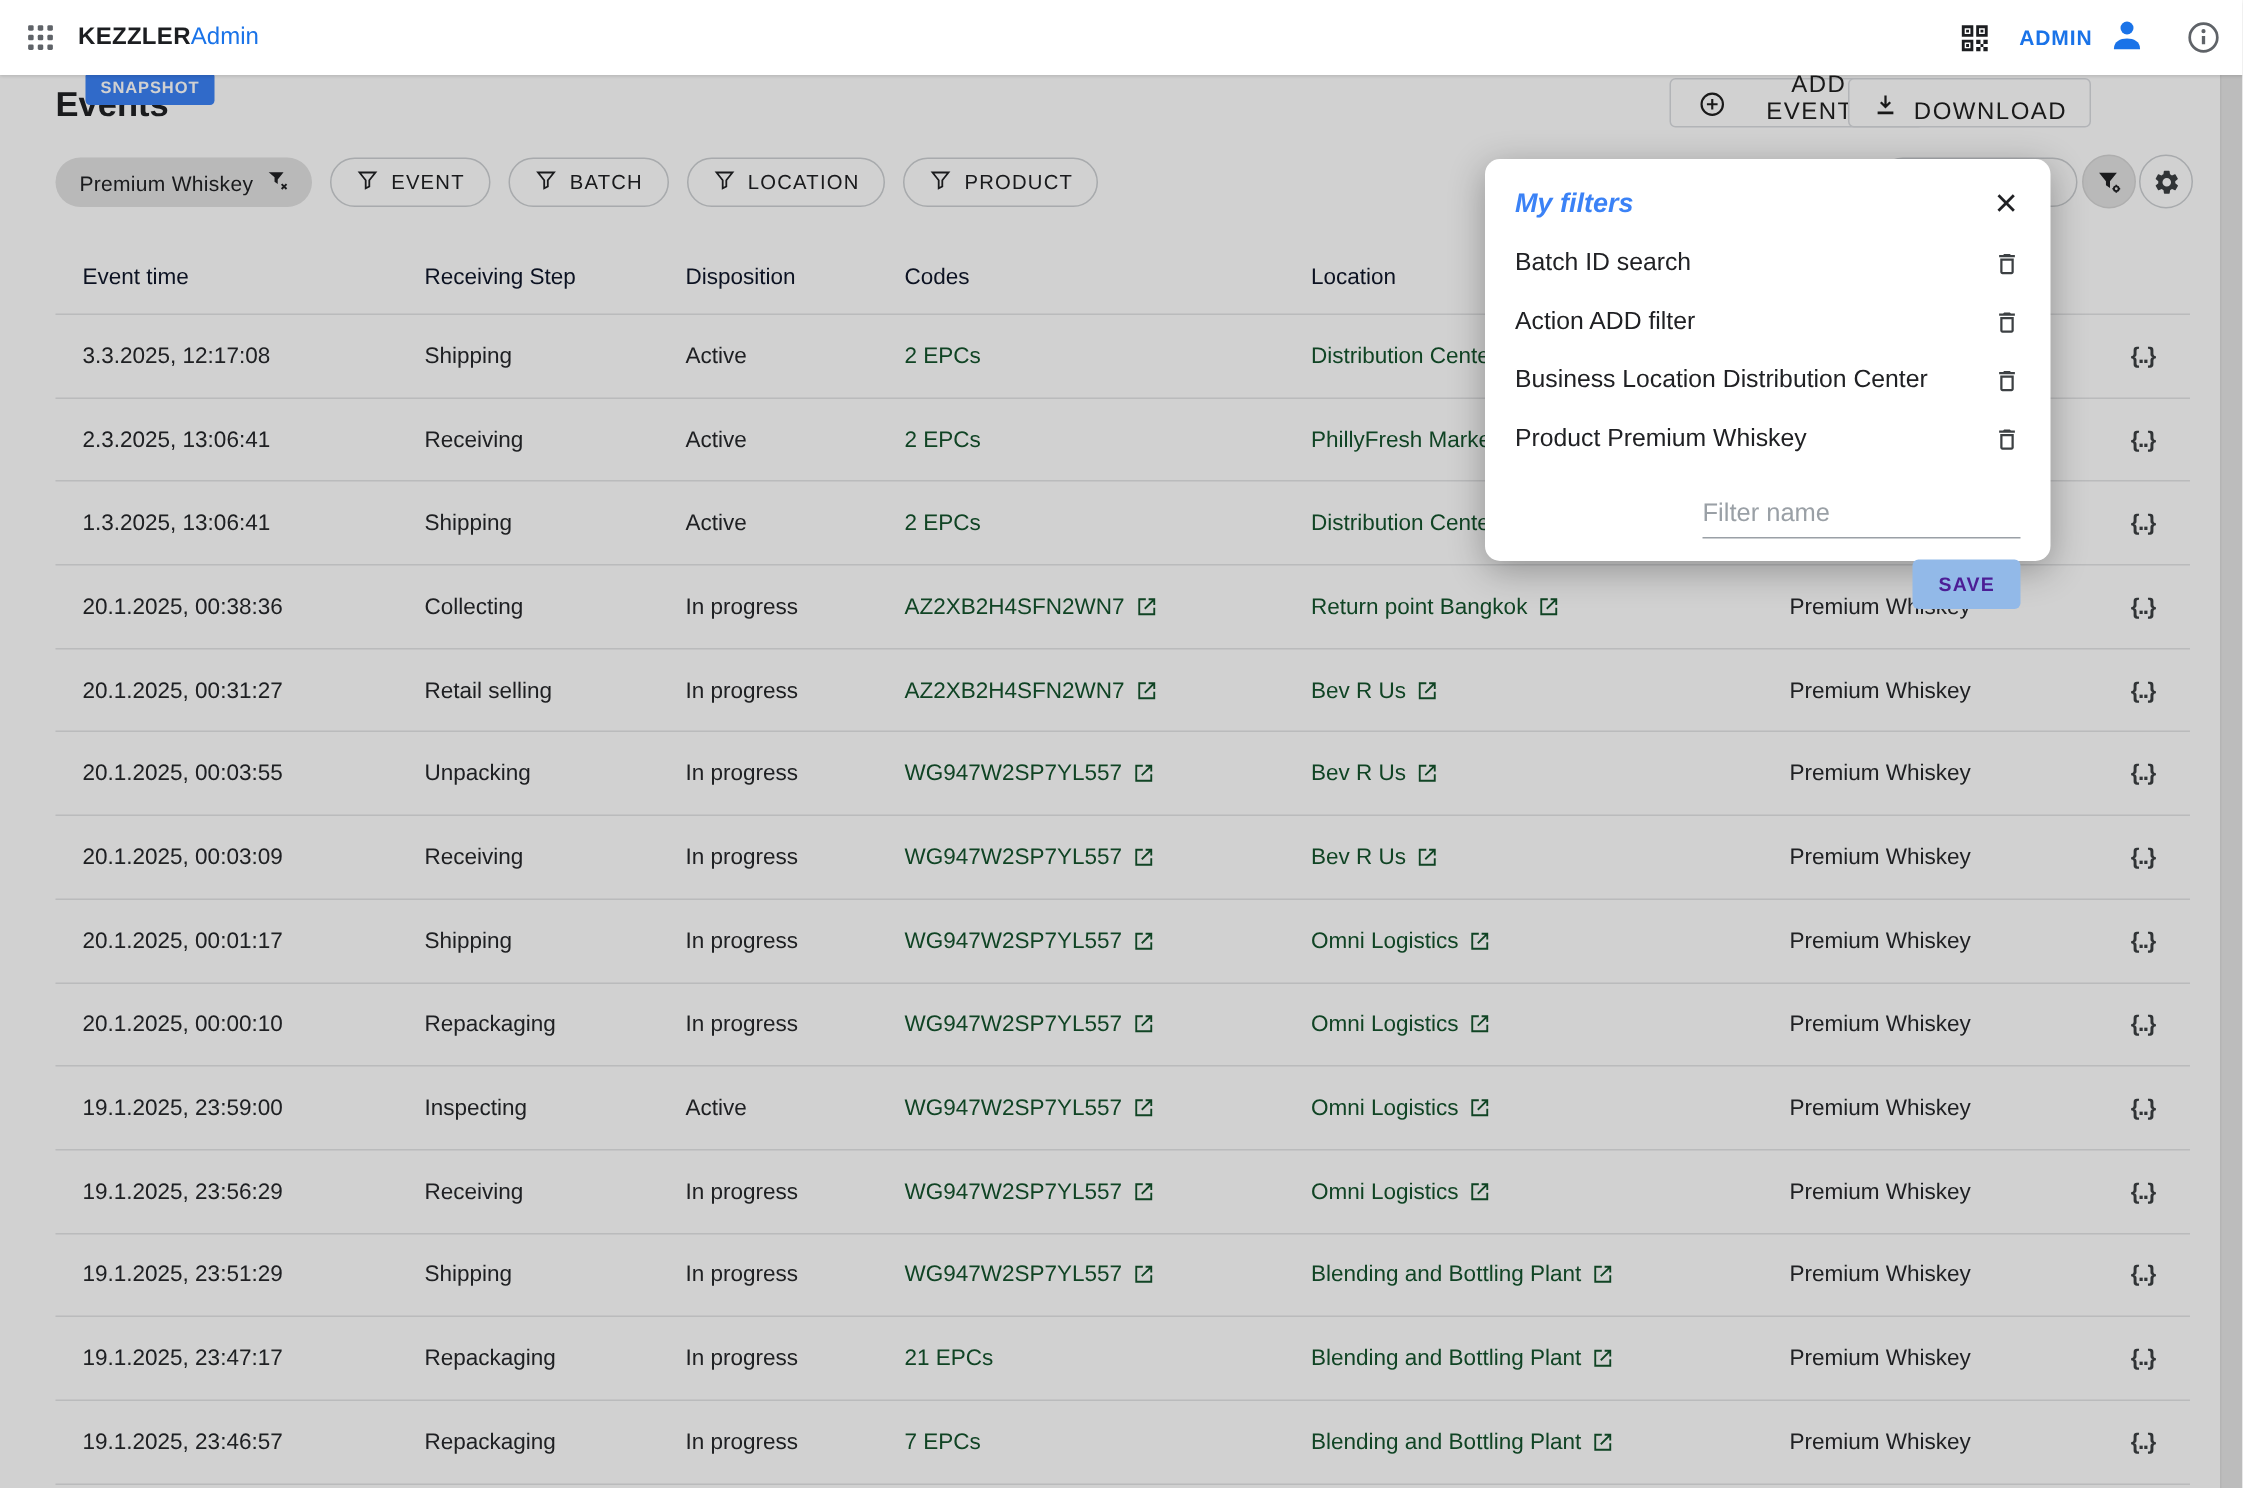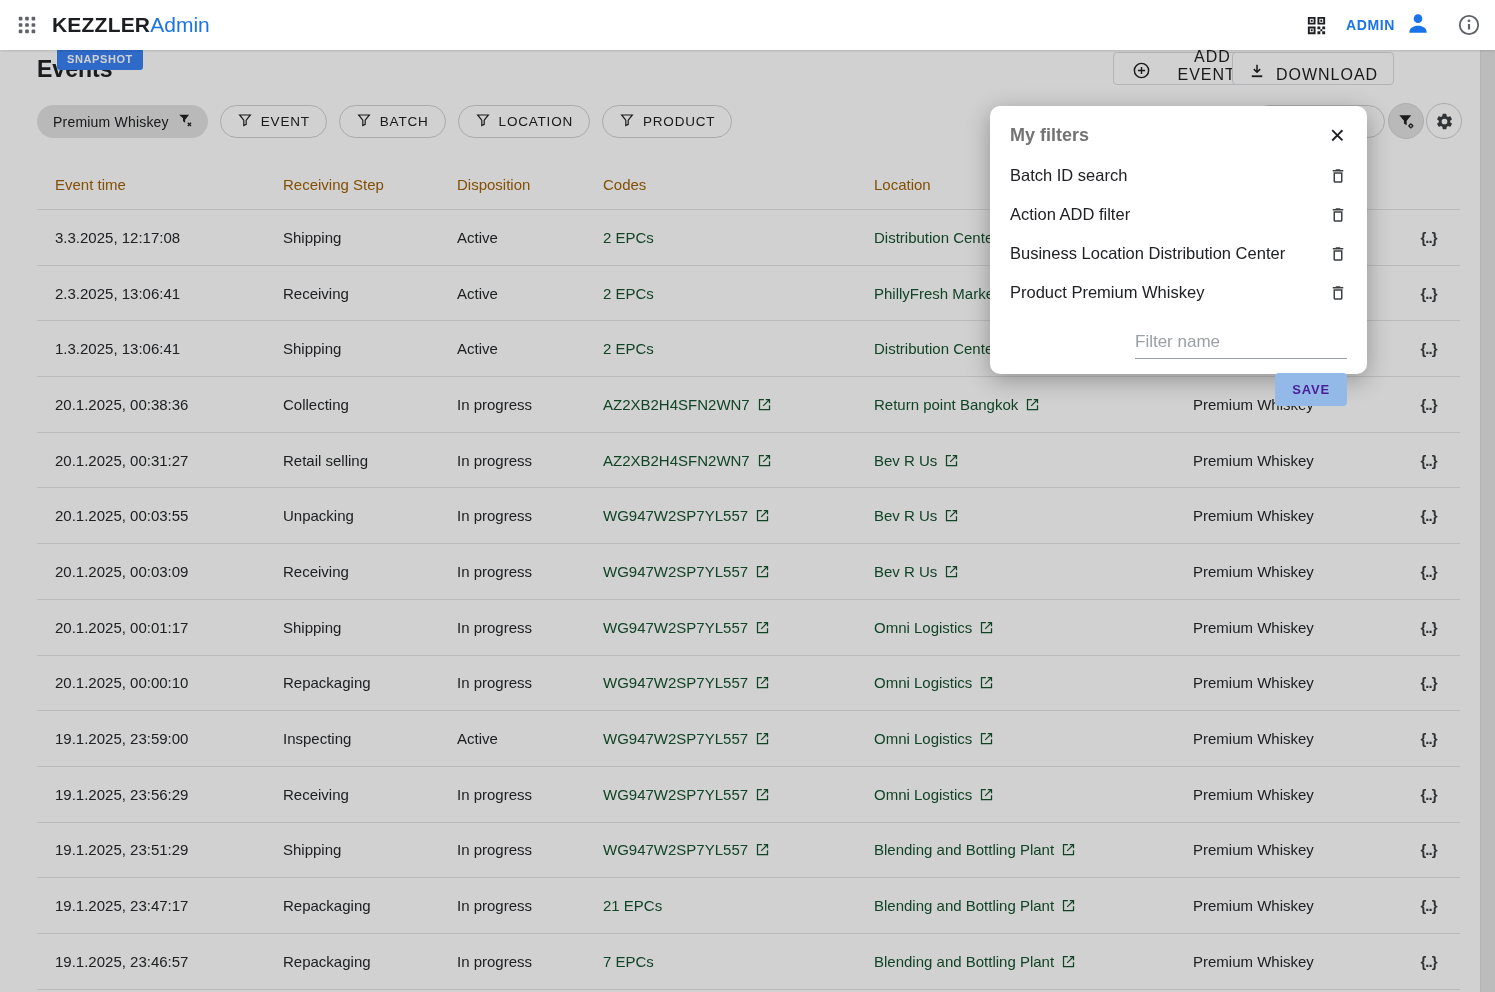--- a/index.html
+++ b/index.html
@@ -4,21 +4,21 @@
 <style>
   * { margin:0; padding:0; box-sizing:border-box; }
   html,body { width:1495px; height:992px; overflow:hidden;
     font-family:"Liberation Sans", sans-serif; background:#fff; }
 
   
   .topbar { height:50px; background:#fff; display:flex; align-items:center;
     padding:0 14px 0 16px; position:relative; z-index:100;
     box-shadow:0 1px 2px rgba(0,0,0,0.12); }
   .apps-btn { border:none; background:none; cursor:pointer; display:flex; margin-right:14px; }
-  .logo { display:flex; align-items:baseline; font-size:21px; cursor:pointer; margin-right:30px; }
+  .logo { display:flex; align-items:baseline; font-size:16px; cursor:pointer; margin-right:30px; }
   .logo .black { font-weight:700; color:#1c1e21; letter-spacing:0.2px; }
   .logo .blue  { font-weight:500; color:#1a73e8; }
   .mainnav { display:flex; height:50px; align-items:stretch; }
   .nav-item { display:flex; align-items:center; padding:3px 16px 0 16px; font-size:15px;
     font-weight:500; color:#202124; border-bottom:3px solid transparent; cursor:pointer; }
   .nav-item.active { border-bottom-color:#1a73e8; }
   .topbar-right { margin-left:auto; display:flex; align-items:center; gap:18px; }
   .icon-btn { border:none; background:none; cursor:pointer; display:flex; align-items:center; }
   .admin-label { color:#1a73e8; font-size:14px; font-weight:700; letter-spacing:0.6px; }
   .user-cluster { display:flex; align-items:center; gap:10px; cursor:pointer; }
@@ -58,40 +58,40 @@
   .circle-btn.active { background:#e2e2e2; border-color:#d5d5d5; }
   .filter-circle { left:1388px; }
   .gear-circle { left:1426px; }
 
   
   .table { position:absolute; left:37px; top:110px; width:1423px; }
   .tr, .thead { display:grid; grid-template-columns:228px 174px 146px 271px 319px 222px 63px;
     align-items:center; border-bottom:1px solid #e3e4e6; }
   .thead { height:50px; }
   .tr { height:55.7px; }
-  .th { padding-left:18px; font-size:15px; font-weight:500; color:#a16207; }
+  .th { padding-left:18px; font-size:15px; font-weight:500; color:#0f172a; }
   .td { padding-left:18px; font-size:15px; color:#26282b; white-space:nowrap; overflow:hidden; }
   .td.payload { padding:0; text-align:center; }
   .link { color:#14532d; text-decoration:none; cursor:pointer; display:inline-flex;
     align-items:center; gap:7px; }
   .payload-btn { border:none; background:none; cursor:pointer; font-family:inherit;
     font-size:15px; font-weight:700; letter-spacing:-1px; color:#3c4043; }
 
   
   .scroll-strip { position:absolute; right:0; top:0; bottom:0; width:15px; background:#e6e6e6;
     border-left:1px solid #dcdcdc; }
 
   
   .backdrop { position:absolute; inset:0; background:rgba(0,0,0,0.18); z-index:50;
     pointer-events:none; }
   .popup { position:absolute; left:990px; top:56px; width:377px; height:268px; background:#fff;
     border-radius:10px; box-shadow:0 6px 24px rgba(0,0,0,0.3); z-index:60;
     padding:16px 20px 20px 20px; }
   .popup-head { display:flex; align-items:center; justify-content:space-between; margin-bottom:8px; }
-  .popup-title { font-size:18px; font-weight:700; color:#737373; }
+  .popup-title { font-size:18px; font-weight:700; color:#3b82f6;font-style:italic; }
   .popup-close { border:none; background:none; cursor:pointer; font-size:26px; line-height:1;
     color:#202124; padding:0 2px; }
   .popup-item { height:39px; display:flex; align-items:center; justify-content:space-between; }
   .popup-item .label { font-size:16.5px; color:#202124; }
   .trash-btn { border:none; background:none; cursor:pointer; display:flex; }
   .popup-foot { margin-top:16px; display:flex; align-items:flex-end; gap:14px;flex-direction:column; }
   .filter-name-input { border:none; border-bottom:1px solid #9aa0a6; outline:none; width:212px;
     font-family:inherit; font-size:17px; color:#202124; padding:4px 0 6px 0; background:none; }
   .filter-name-input::placeholder { color:#9aa0a6; }
   .save-btn { border:none; background:#92b9e8; color:#4c1d95; font-family:inherit; font-size:13px;

